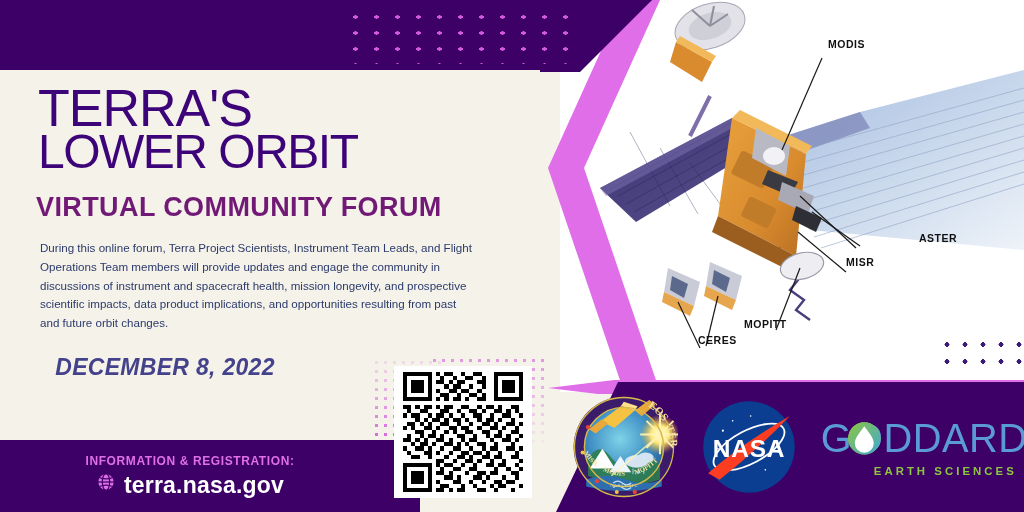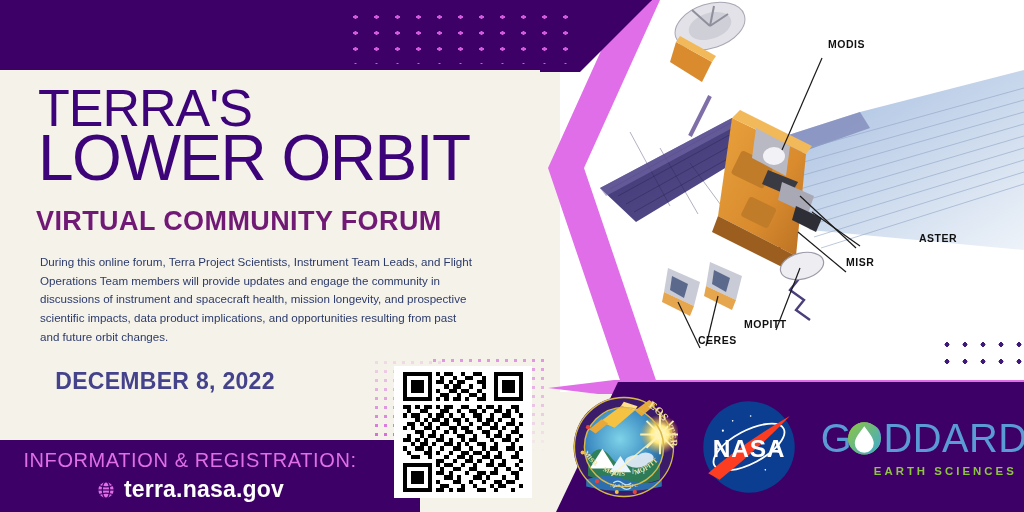--- a/index.html
+++ b/index.html
@@ -58,34 +58,35 @@
     clip-path: polygon(66px 0, 476px 0, 476px 14px, 50px 14px, 0 8px);
   }
 
   
   .content { position:absolute; left:0; top:70px; width:560px; height:372px; z-index:7; }
   .title {
     font-weight:normal; color:#3D0479; letter-spacing:-1px;
     line-height:0.86; padding-left:38px;
   }
   .title .l1 { font-size:52px; display:block; padding-top:16px; }
-  .title .l2 { font-size:64px; display:block; letter-spacing:-1.5px; }
+  .title .l2 { font-size:48px; display:block; letter-spacing:-1.5px; }
   .subtitle {
     padding-left:36px; margin-top:20px;
     font-size:27px; font-weight:bold; color:#701a75; letter-spacing:0.4px;
   }
   .desc {
     padding-left:40px; padding-right:28px; margin-top:16px;
     font-size:11.6px; line-height:1.62; font-weight:normal; color:#2B3A6B;
     max-width:500px;
   }
   .datetime {
     margin-top:20px; text-align:center; width:330px;
     font-size:23px; font-weight:bold; color:#45428C; line-height:1.22;
     letter-spacing:0.3px;
+    font-style:italic;
   }
   .datetime .time { letter-spacing:0.2px; }
 
   
   .halftone {
     position:absolute; left:372px; top:358px; width:70px; height:104px; z-index:4;
     background-image: radial-gradient(#CE44D8 1.6px, transparent 1.8px);
     background-size:9px 9px;
     -webkit-mask-image: linear-gradient(to bottom, rgba(0,0,0,0.10), rgba(0,0,0,1));
     mask-image: linear-gradient(to bottom, rgba(0,0,0,0.10), rgba(0,0,0,1));
@@ -102,24 +103,24 @@
     background:#FFFFFF; padding:6px;
   }
   .qr-wrap svg { display:block; width:100%; height:100%; }
 
   
   .reg {
     position:absolute; left:0; bottom:0; width:420px; height:72px; z-index:9;
     display:flex; flex-direction:column; align-items:center; justify-content:center;
     padding-right:40px;
   }
-  .reg-label { font-size:20px; font-weight:normal; color:#E06EE8; letter-spacing:0.6px; }
+  .reg-label { font-size:12px; font-weight:bold; color:#E06EE8; letter-spacing:0.6px; }
   .reg-url {
     font-size:23px; font-weight:bold; color:#FFFFFF; letter-spacing:0.2px;
-    display:flex; align-items:center; gap:8px; margin-top:4px;
+    display:flex; align-items:flex-start; gap:8px; margin-top:4px;
   }
   .globe { width:20px; height:20px; flex:0 0 auto; }
 
   
   .right-dots {
     position:absolute; left:938px; top:336px; width:90px; height:34px; z-index:5;
     background-image: radial-gradient(#3D1A7A 2.4px, transparent 2.6px);
     background-size:18px 17px;
   }
 

